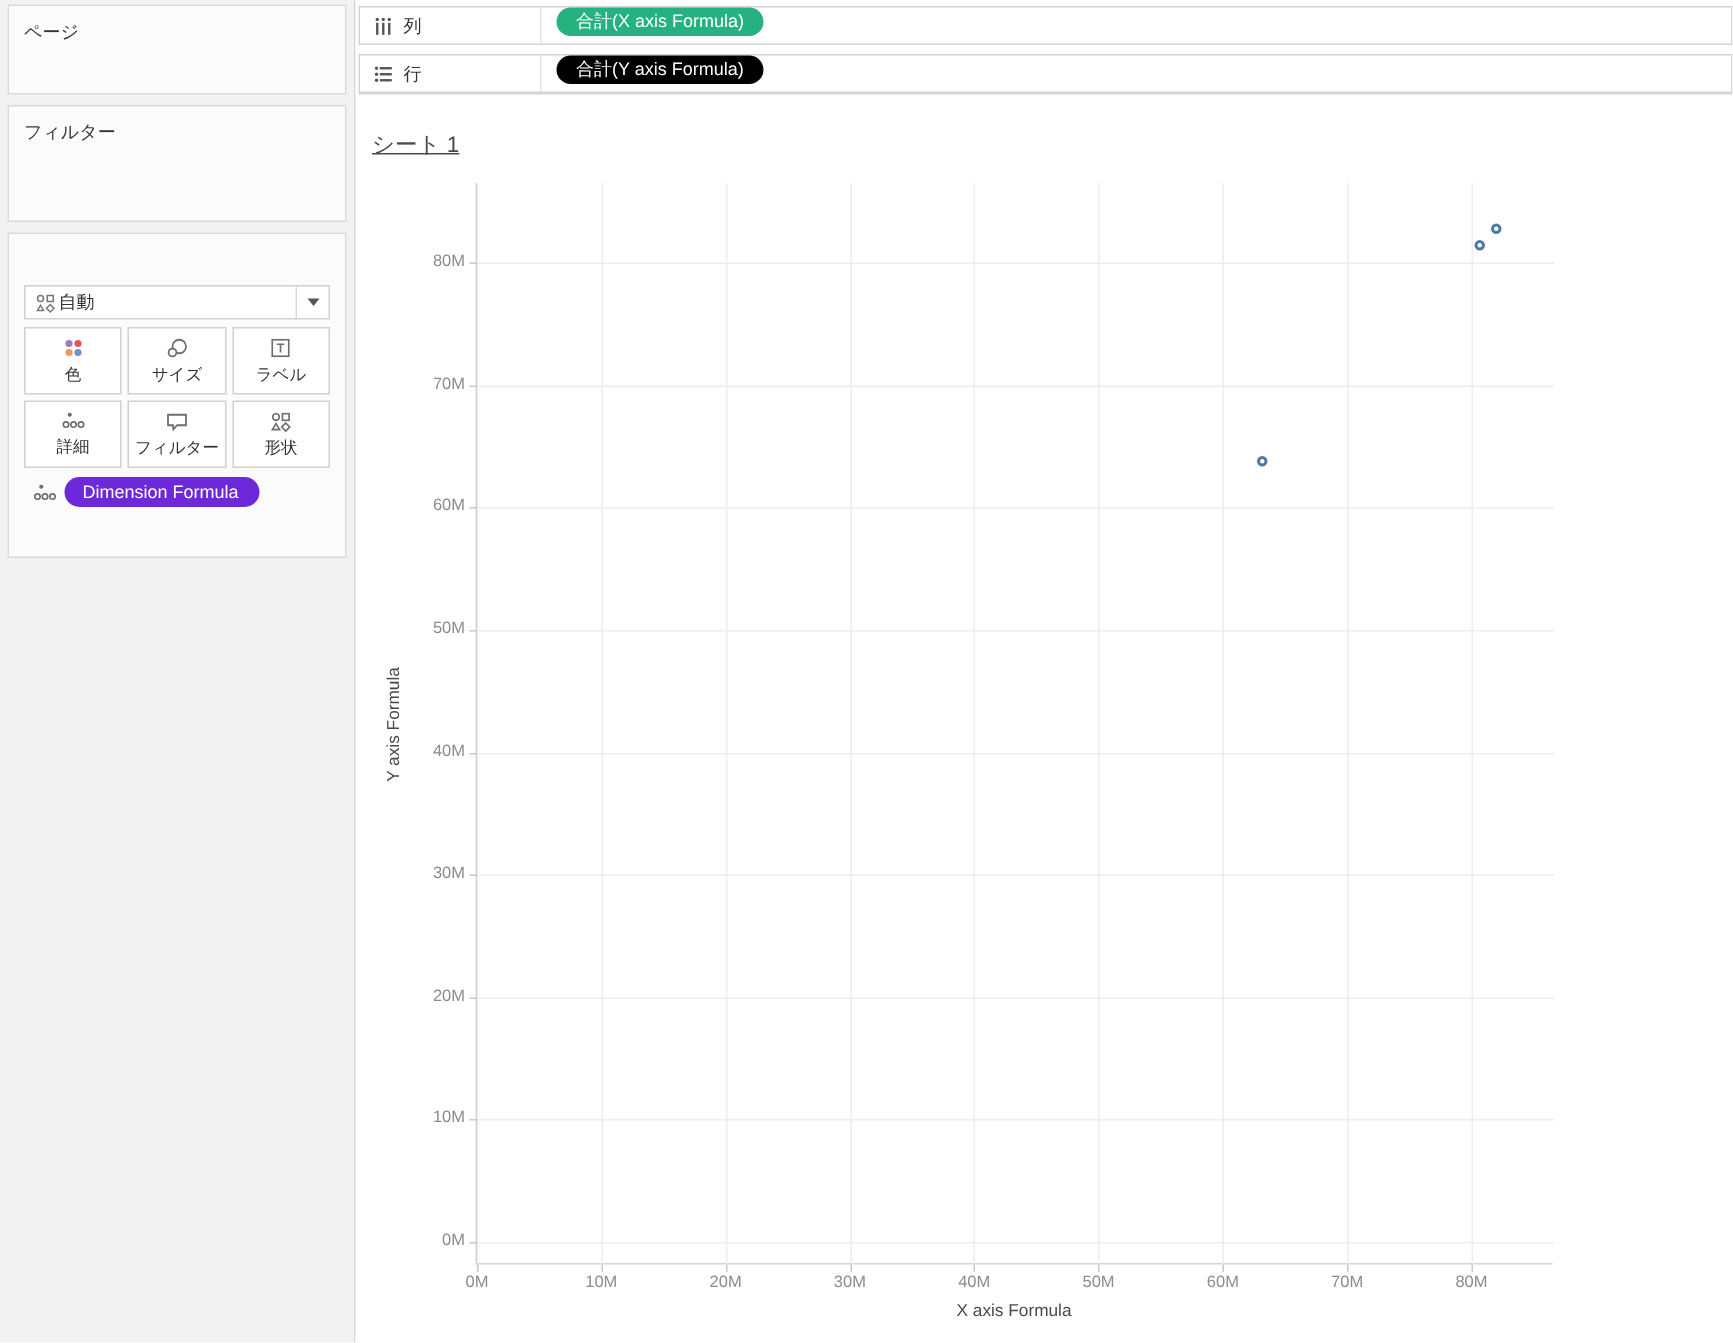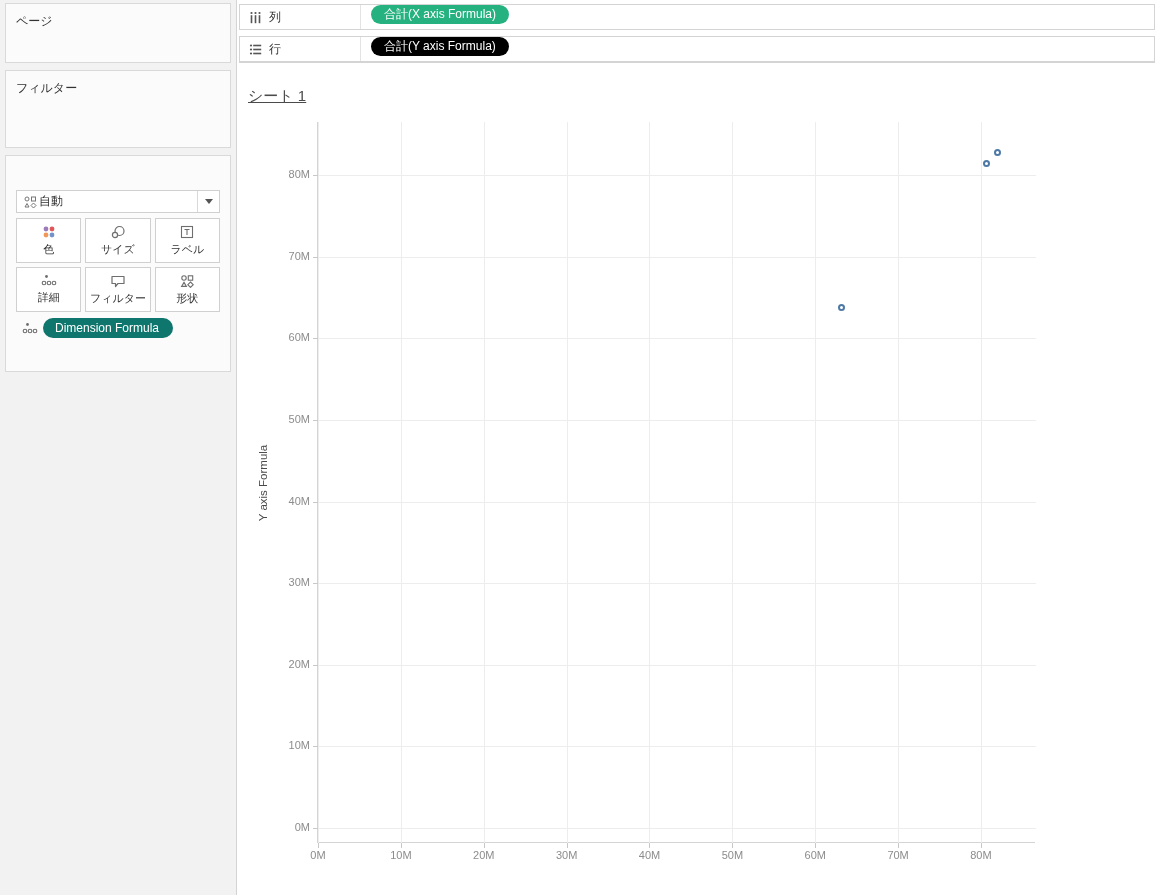--- a/index.html
+++ b/index.html
@@ -155,21 +155,21 @@
         </div>
       </div>
 
       <div class="pill-row">
         <svg class="icon-svg" width="16" height="13" viewBox="0 0 16 13">
           <circle cx="5.5" cy="2.5" r="1.4" fill="#6e6e6e"></circle>
           <circle cx="3" cy="9" r="1.8" fill="none" stroke="#6e6e6e" stroke-width="1.1"></circle>
           <circle cx="8" cy="9" r="1.8" fill="none" stroke="#6e6e6e" stroke-width="1.1"></circle>
           <circle cx="13" cy="9" r="1.8" fill="none" stroke="#6e6e6e" stroke-width="1.1"></circle>
         </svg>
-        <span class="pill" style="background: #0f766e; padding-left: 12px;">Dimension Formula</span>
+        <span class="pill" style="background: #6d28d9; padding-left: 12px;">Dimension Formula</span>
       </div>
     </div>
   </div>
 
   <div class="main">
 
     <div class="shelf shelf-columns">
       <div class="shelf-label">
         <svg class="icon-svg" width="13" height="13" viewBox="0 0 13 13">
           <circle cx="2.5" cy="2" r="1.1" fill="#555"></circle>
@@ -264,14 +264,15 @@
         <div class="tick-y" style="top: 134.8px;"></div>
         <div class="y-tick-label" style="top: 127.8px;">70M</div>
         <div class="gridline-h" style="top: 53.2px;"></div>
         <div class="tick-y" style="top: 53.2px;"></div>
         <div class="y-tick-label" style="top: 46.2px;">80M</div>
         <div class="scatter-mark" style="left: 519.896px; top: 182.34px; border-color: rgb(78, 121, 167);"></div>
         <div class="scatter-mark" style="left: 664.918px; top: 37.908px; border-color: rgb(78, 121, 167);"></div>
         <div class="scatter-mark" style="left: 675.691px; top: 27.3px; border-color: rgb(78, 121, 167);"></div>
       </div>
 
+    <div class="x-axis-title">X axis Formula</div>
   </div>
 </div>
 
 </body></html>

